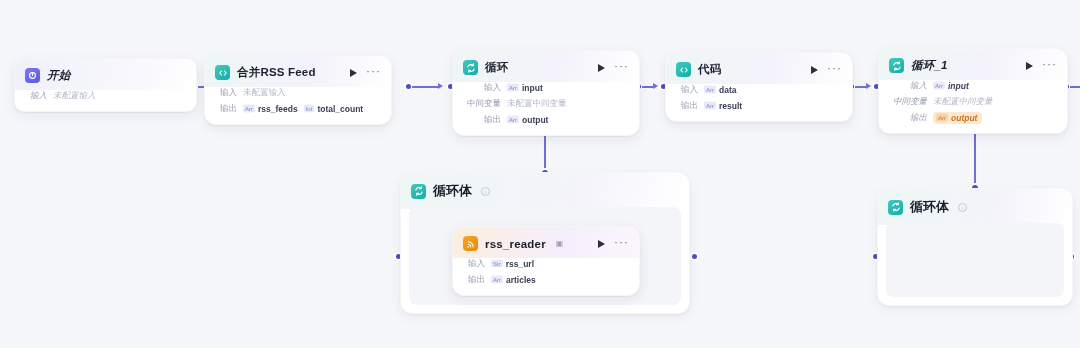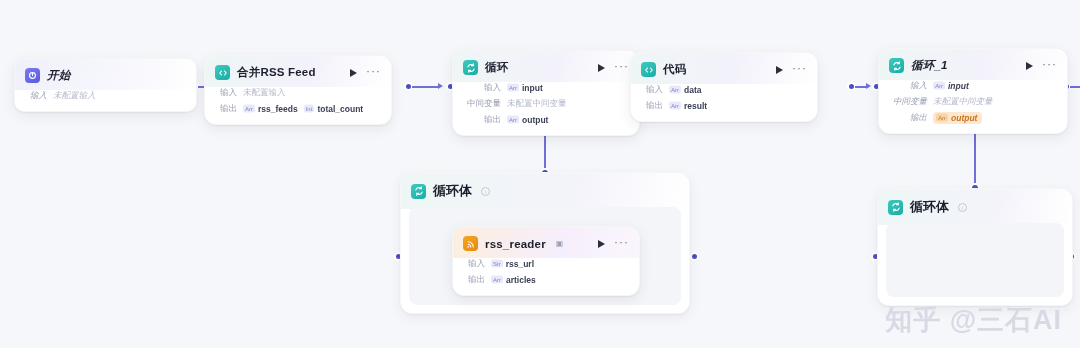--- a/index.html
+++ b/index.html
@@ -101,21 +101,21 @@
   .icn.start { background: linear-gradient(145deg,#7b7bf0,#5a5ae0); }
   .icn.code  { background: linear-gradient(145deg,#3ec9c0,#17ada6); }
   .icn.loop  { background: linear-gradient(145deg,#3ec9c0,#17ada6); }
   .icn.rss   { background: linear-gradient(145deg,#f5a623,#e8890b); }
   .icn svg { display: block; }
 
   
   #node-start   { left: 14px;  top: 58px;  width: 183px; font-style: italic; }
   #node-merge   { left: 204px; top: 55px;  width: 188px; }
   #node-loop    { left: 452px; top: 50px;  width: 188px; }
-  #node-code    { left: 630px; top: 52px;  width: 188px; }
+  #node-code    { left: 665px; top: 52px;  width: 188px; }
   #node-loop1   { left: 878px; top: 48px;  width: 190px; font-style: italic; }
   #node-rss     { left: 452px; top: 226px; width: 188px; }
 
   #node-merge .node-head,
   #node-loop  .node-head,
   #node-code  .node-head,
   #node-loop1 .node-head {
     background: linear-gradient(100deg,#eef6f5 0%,#f3f2fb 55%,#ffffff 100%);
   }
   #node-start .node-head {
@@ -460,15 +460,14 @@
       <div class="row">
         <span class="rlabel">输出</span>
         <span class="pill">
           <span class="tchip">Arr</span>
           <span>articles</span>
         </span>
       </div>
     </div>
   </div>
 
-  <div id="watermark">知乎 @三石AI</div>
 
 </div>
 
 </body></html>

